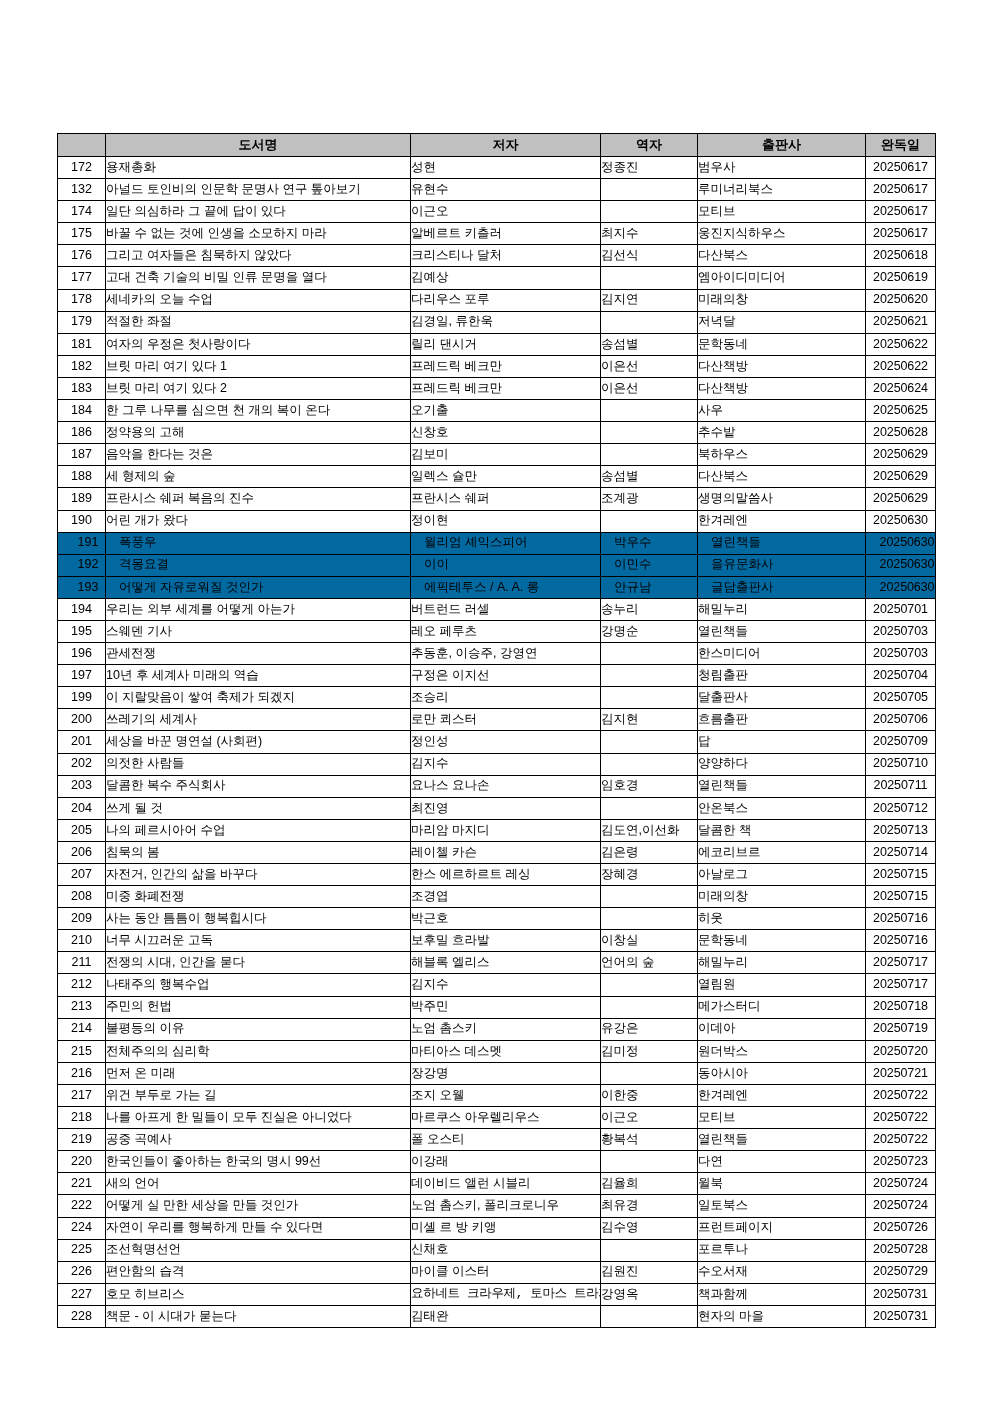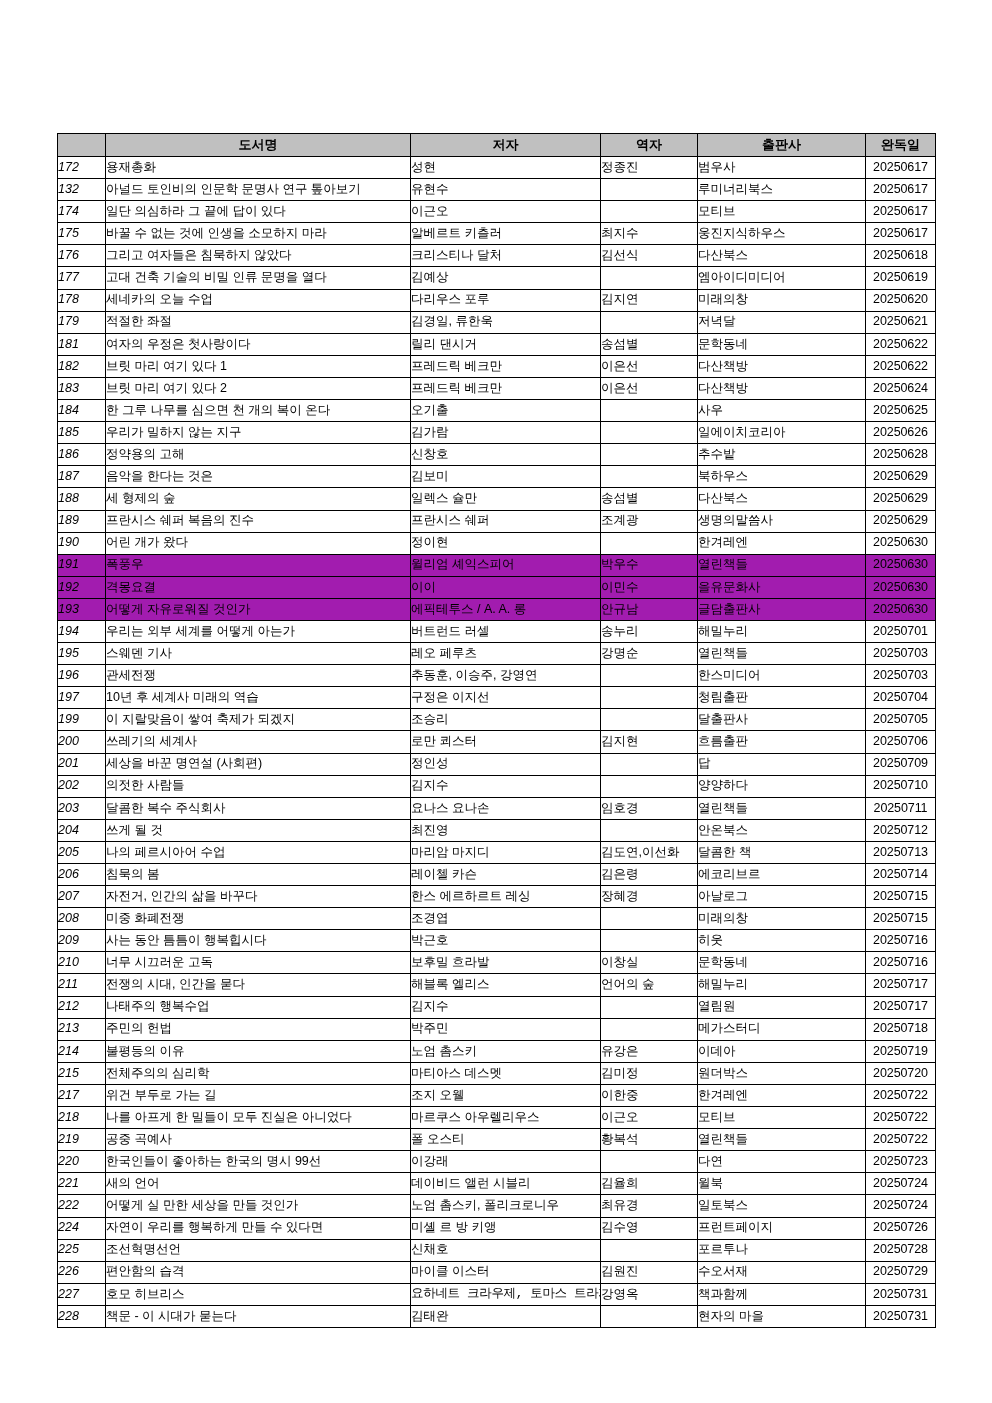--- a/index.html
+++ b/index.html
@@ -57,35 +57,35 @@
     background: #c0c0c0;
     text-align: center;
     font-weight: bold;
     font-size: 13px;
     height: 21px;
   }
   table.booklist thead th.blank-head {
     background: #c0c0c0;
   }
   td.idx {
-    text-align: left;
+    text-align: center;
     font-size: 12px;
-    font-style: italic;
   }
   td.txt {
     text-align: left;
     padding-left: 4px;
   }
   td.date {
     text-align: center;
     font-size: 11.5px;
     letter-spacing: -0.1px;
   }
   tr.hl td {
-    background: #a21caf;
+    background: #0369a1;
+    padding-left: 13px;
   }
   td.small {
     font-size: 9.5px;
     letter-spacing: -0.3px;
     font-family: Liberation Mono, monospace;
   }
 </style>
 </head>
 <body>
 
@@ -201,28 +201,20 @@
           </tr>
           <tr>
             <td class="idx">184</td>
             <td class="txt">한 그루 나무를 심으면 천 개의 복이 온다</td>
             <td class="txt">오기출</td>
             <td class="txt"></td>
             <td class="txt">사우</td>
             <td class="date">20250625</td>
           </tr>
           <tr>
-            <td class="idx">185</td>
-            <td class="txt">우리가 밀하지 않는 지구</td>
-            <td class="txt">김가람</td>
-            <td class="txt"></td>
-            <td class="txt">일에이치코리아</td>
-            <td class="date">20250626</td>
-          </tr>
-          <tr>
             <td class="idx">186</td>
             <td class="txt">정약용의 고해</td>
             <td class="txt">신창호</td>
             <td class="txt"></td>
             <td class="txt">추수밭</td>
             <td class="date">20250628</td>
           </tr>
           <tr>
             <td class="idx">187</td>
             <td class="txt">음악을 한다는 것은</td>
@@ -441,20 +433,28 @@
           </tr>
           <tr>
             <td class="idx">215</td>
             <td class="txt">전체주의의 심리학</td>
             <td class="txt">마티아스 데스멧</td>
             <td class="txt">김미정</td>
             <td class="txt">원더박스</td>
             <td class="date">20250720</td>
           </tr>
           <tr>
+            <td class="idx">216</td>
+            <td class="txt">먼저 온 미래</td>
+            <td class="txt">장강명</td>
+            <td class="txt"></td>
+            <td class="txt">동아시아</td>
+            <td class="date">20250721</td>
+          </tr>
+          <tr>
             <td class="idx">217</td>
             <td class="txt">위건 부두로 가는 길</td>
             <td class="txt">조지 오웰</td>
             <td class="txt">이한중</td>
             <td class="txt">한겨레엔</td>
             <td class="date">20250722</td>
           </tr>
           <tr>
             <td class="idx">218</td>
             <td class="txt">나를 아프게 한 밀들이 모두 진실은 아니었다</td>

